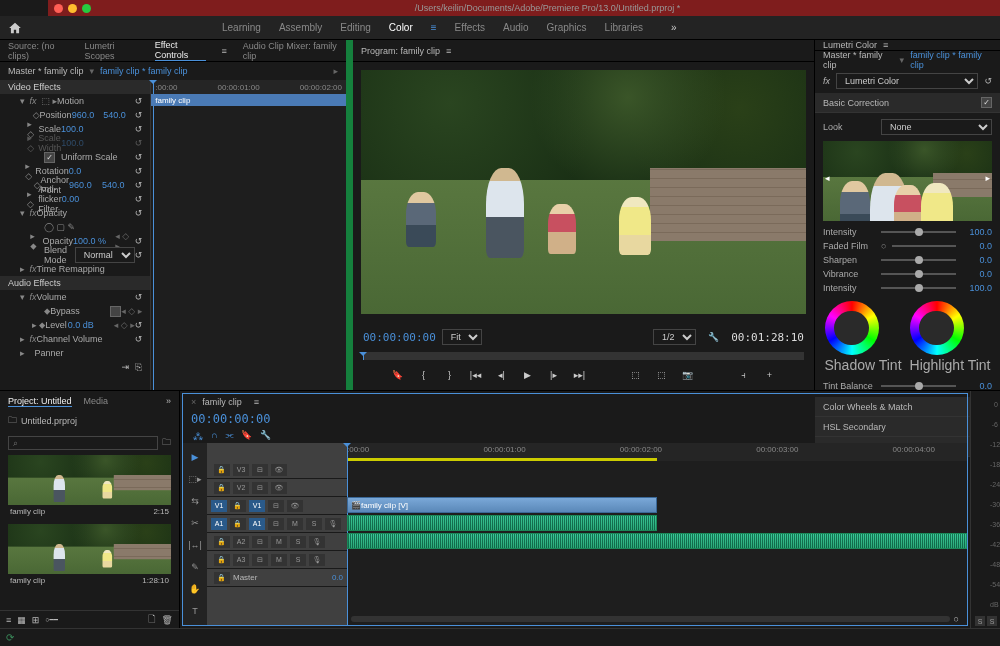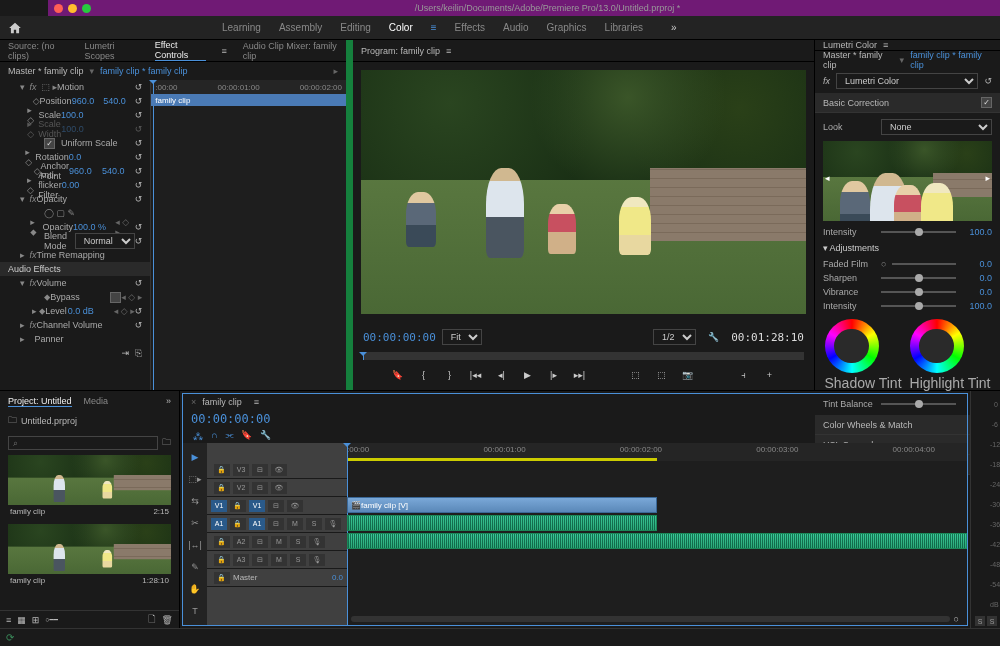--- a/index.html
+++ b/index.html
@@ -1,17 +1,17 @@
 <!DOCTYPE html>
 <html><head>
 <meta charset="utf-8">
 <style>
 * { margin:0; padding:0; box-sizing:border-box; font-family:'Segoe UI',Arial,sans-serif; }
 body { background:#1a1a1a; color:#b8b8b8; font-size:10px; width:1000px; height:646px; overflow:hidden; }
-.titlebar { height:16px; background:#701a75; display:flex; align-items:center; padding:0 6px; font-size:9px; color:#999;margin-left:48px; }
+.titlebar { height:16px; background:#7f1d1d; display:flex; align-items:center; padding:0 6px; font-size:9px; color:#999;margin-left:48px; }
 .traffic { display:flex; gap:5px; margin-right:10px; }
 .dot { width:9px; height:9px; border-radius:50%; }
 .red{background:#ff5f56}.yellow{background:#ffbd2e}.green{background:#27c93f}
 .titlebar .title{flex:1;text-align:center}
 .menubar { height:24px; background:#232323; display:flex; align-items:center; padding:0 8px; border-bottom:1px solid #000;text-align:center; }
 .home-icon{width:14px;height:14px;fill:#ccc;margin-right:20px}
 .workspace-tabs{display:flex;gap:18px;margin-left:180px}
 .ws-tab{color:#888;font-size:10px;cursor:pointer}
 .ws-tab.active{color:#fff}
 .main{display:flex;height:350px}
@@ -138,20 +138,21 @@
       <span class="panel-tab">Audio Clip Mixer: family clip</span>
     </div>
     <div class="breadcrumb">
       <span>Master * family clip</span>
       <span style="color:#666">▾</span>
       <span class="link">family clip * family clip</span>
       <span style="margin-left:auto;color:#666">▸</span>
     </div>
     <div style="display:flex;flex:1;overflow:hidden">
       <div class="effects-body" style="width:240px">
+        <div class="fx-header">Video Effects</div>
         <div class="fx-row">
             <span class="indent1"></span>
             <span style="color:#888">▾ &nbsp;<i>fx</i>&nbsp; ⬚ ▸</span>
             <span class="fx-label">Motion</span>
             <span>↺</span>
           </div>
         <div class="fx-row">
             <span class="indent3"></span>
             <span style="color:#888">◇</span>
             <span class="fx-label">Position</span>
@@ -365,21 +366,20 @@
           <span style="position:absolute;left:2px;top:40%;color:#fff">◂</span>
           <span style="position:absolute;right:2px;top:40%;color:#fff">▸</span>
         </div>
       <div class="slider-row">
           <span class="slider-label">Intensity</span>
           <div class="slider-track">
             <div class="slider-knob" style="left:50%"></div>
           </div>
           <span class="slider-val">100.0</span>
         </div>
-      <div style="padding:4px 0;color:#ccc">▾ <span>Adjustments</span></div>
       <div class="slider-row">
           <span class="slider-label">Faded Film</span>
           <span style="color:#888">○</span>
           <div class="slider-track"></div>
           <span class="slider-val">0.0</span>
         </div>
       <div class="slider-row">
           <span class="slider-label">Sharpen</span>
           <div class="slider-track">
             <div class="slider-knob" style="left:50%"></div>

